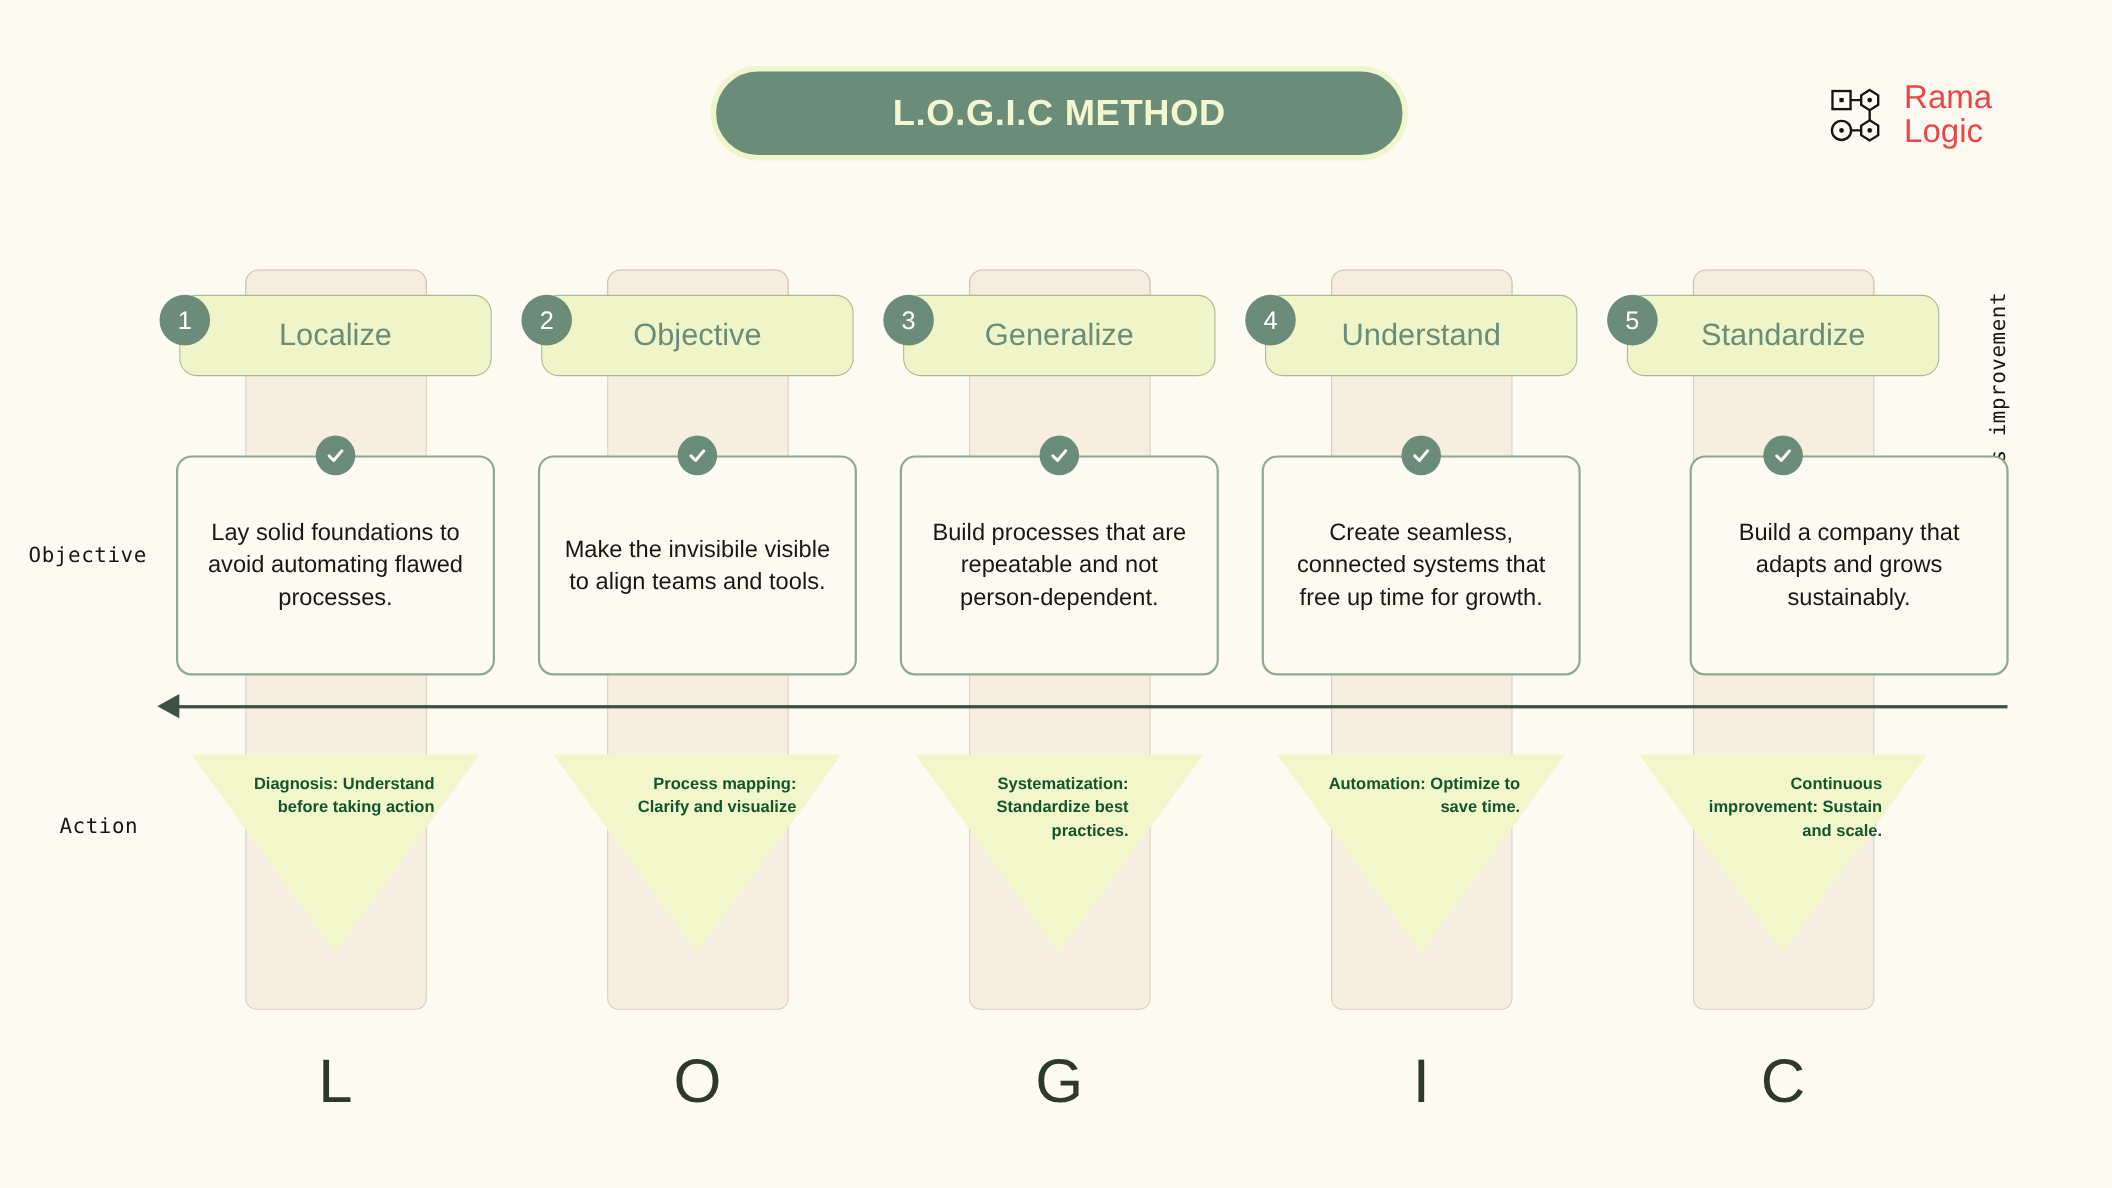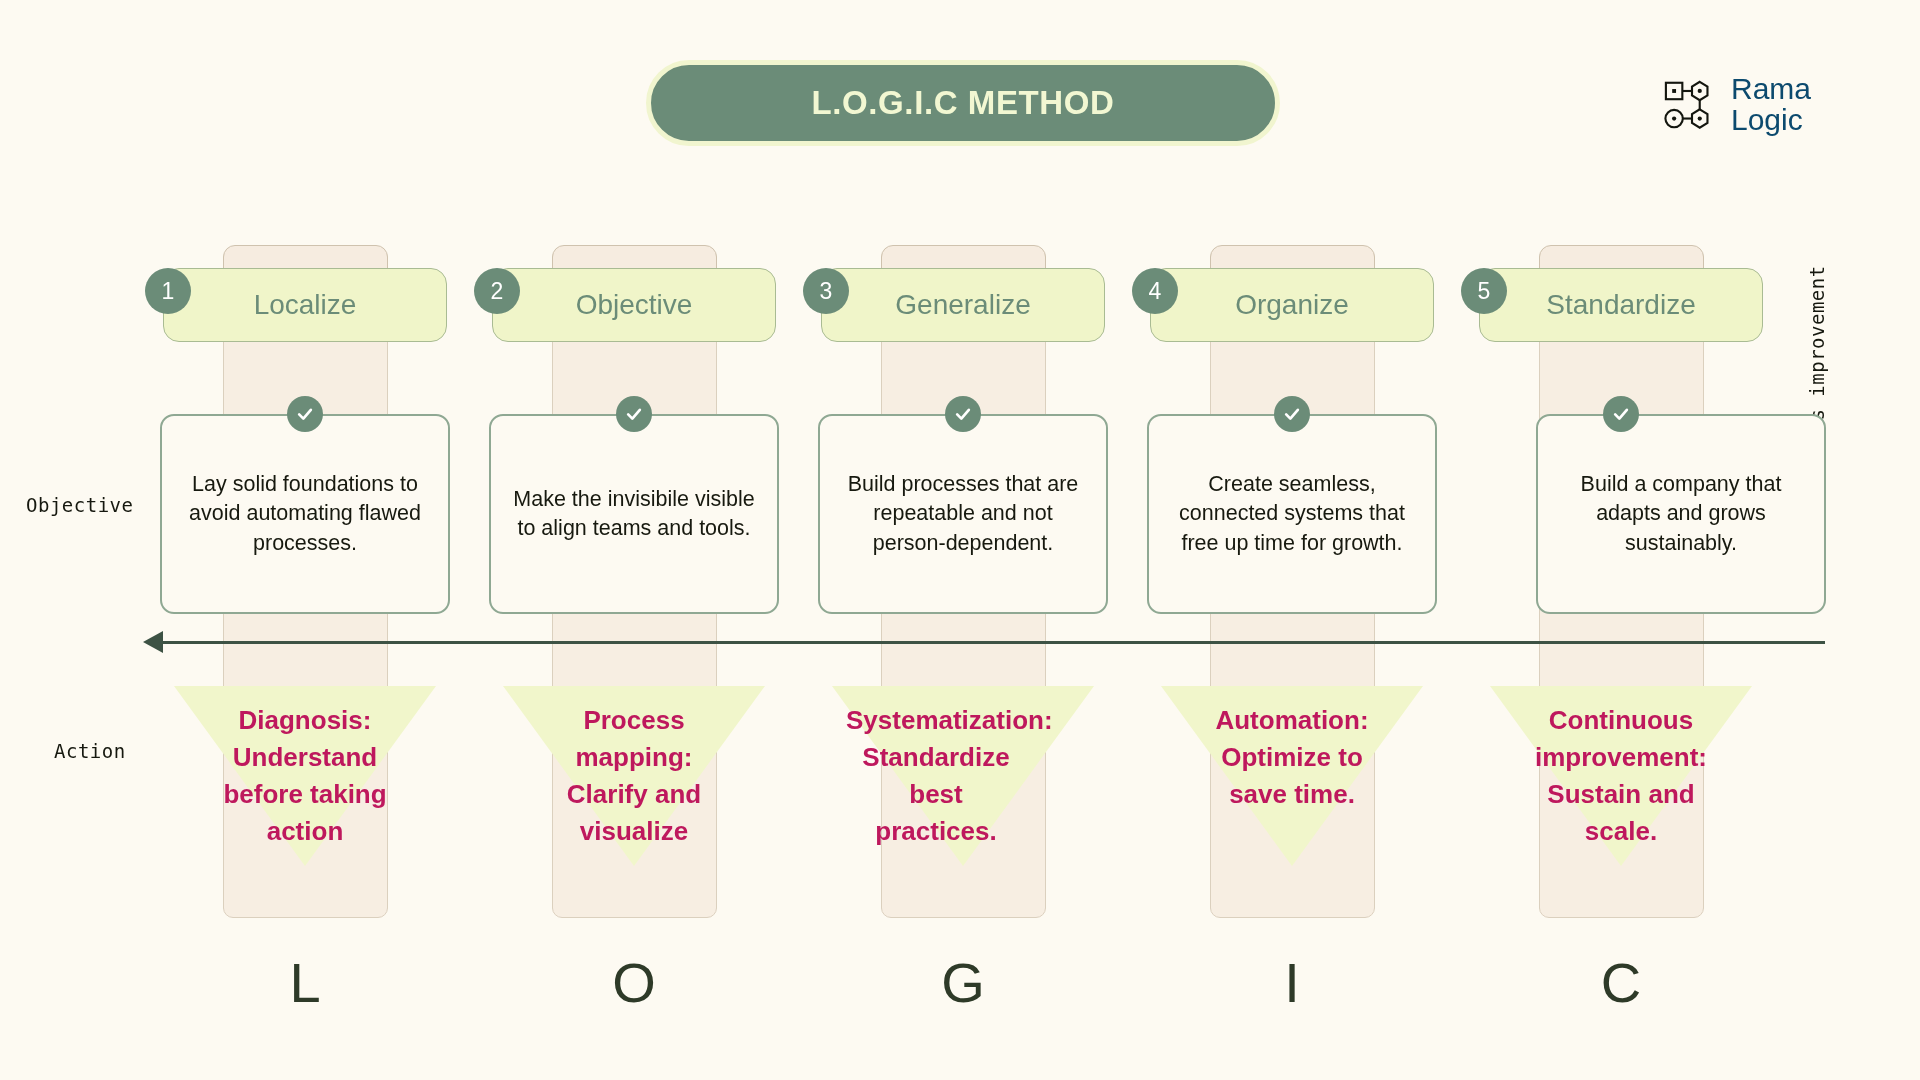--- a/index.html
+++ b/index.html
@@ -51,21 +51,21 @@
     top: 74px;
     display: flex;
     align-items: center;
     gap: 10px;
   }
   .logo-mark { width: 58px; height: 58px; display:block; }
   .logo-text {
     display: flex;
     flex-direction: column;
     line-height: 1.02;
-    color: #0c4a6e;
+    color: #ef4444;
     font-size: 30px;
   }
 
   
   .axis-label {
     position: absolute;
     font-family: "DejaVu Sans Mono", "Liberation Mono", monospace;
     font-size: 19px;
     color: #16180f;
     letter-spacing: 0.5px;
@@ -207,24 +207,24 @@
     width: 0; height: 0;
     border-left: 131px solid transparent;
     border-right: 131px solid transparent;
     border-top: 180px solid #f1f6cb;
     z-index: 2;
   }
   .action-text {
     position: absolute;
     top: 702px;
     width: 180px;
-    text-align: center;
-    font-size: 26px;
+    text-align: right;
+    font-size: 15px;
     font-weight: bold;
-    color: #be185d;
+    color: #14532d;
     line-height: 1.42;
     z-index: 5;
   }
 
   
   .big-letter {
     position: absolute;
     top: 950px;
     width: 120px;
     text-align: center;
@@ -334,21 +334,21 @@
     <div class="action-text" style="left:846px">
       <span>Systematization: Standardize best practices.</span>
     </div>
     <div class="big-letter" style="left:903px">G</div>
   </div>
       <div>
     <div class="tri" style="left:1161px"></div>
     <div class="col" style="left:1210px"></div>
     <div class="tab-beige" style="left:1210px"></div>
     <div class="stage-pill" style="left:1150px">
-      <span>Organize</span>
+      <span>Understand</span>
     </div>
     <div class="num-badge" style="left:1132px">
       <span>4</span>
     </div>
     <div class="obj-card" style="left:1147px">
       <span>Create seamless, connected systems that free up time for growth.</span>
     </div>
     <div class="check-badge" style="left:1274px">
       <svg viewBox="0 0 24 24">
         <path d="M5 12.5 L10 17.5 L19 7" fill="none" stroke="#ffffff" stroke-width="3.2" stroke-linecap="round" stroke-linejoin="round"></path>

